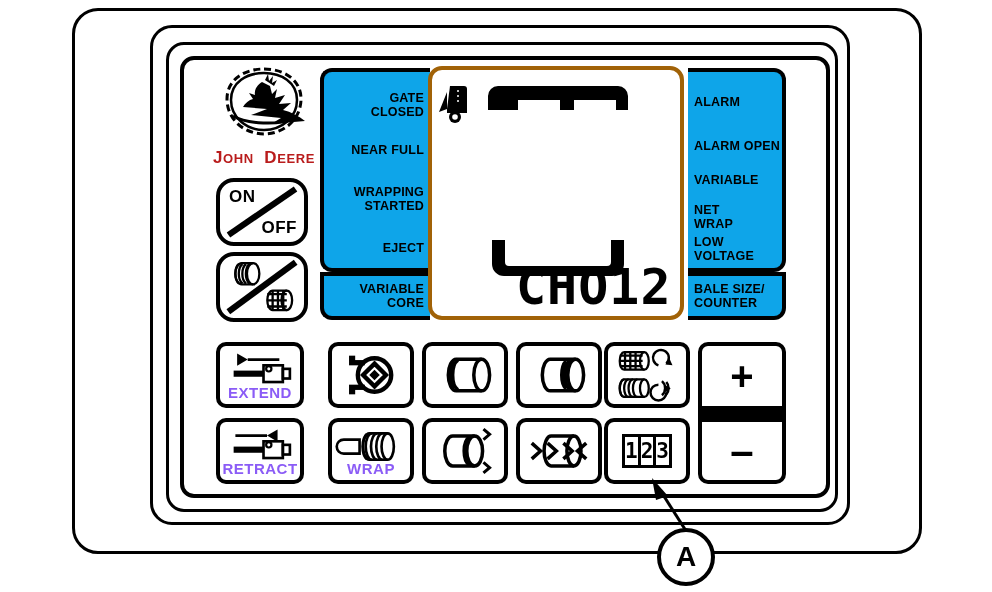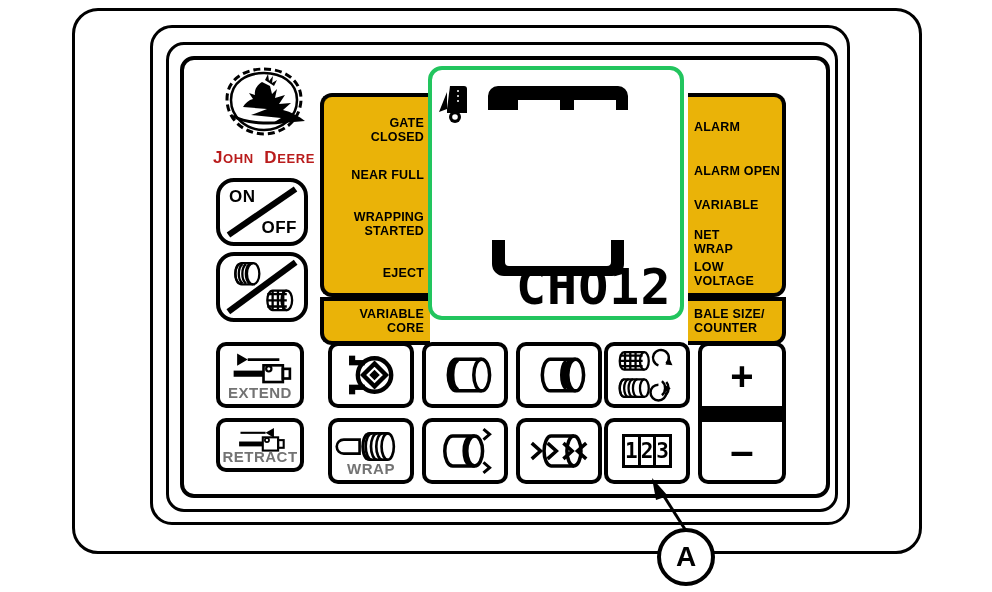--- a/index.html
+++ b/index.html
@@ -64,23 +64,22 @@
   .onoff-off {
     position:absolute; right:7px; bottom:4px;
     font-size:17px; font-weight:bold; letter-spacing:0.5px;margin-left:21px;
   }
   .slash-svg { position:absolute; left:0; top:0; width:100%; height:100%; }
 
   
   .ind-box {
     position: absolute;
     border: 4px solid #000;
-    background: #eab308;
-    box-sizing: border-box;
-    margin-top: 25px;
+    background: #0ea5e9;
+    box-sizing: border-box;
   }
   #ind-left-main  { left: 320px; top: 68px;  width: 110px; height: 204px; border-radius: 12px 0 0 12px; border-right:none;}
   #ind-left-sub   { left: 320px; top: 272px; width: 110px; height: 48px;  border-radius: 0 0 0 12px; border-right:none;}
   #ind-right-main { left: 688px; top: 68px;  width: 98px;  height: 204px; border-radius: 0 12px 12px 0; border-left:none;}
   #ind-right-sub  { left: 688px; top: 272px; width: 98px;  height: 48px;  border-radius: 0 0 12px 0; border-left:none;}
 
   .ind-label {
     position: absolute;
     font-size: 12.5px;
     font-weight: bold;
@@ -90,21 +89,21 @@
     white-space: pre-line;
   }
   .ind-left  { right: 6px; text-align: right; }
   .ind-right { left: 6px;  text-align: left;  }
 
   
   #lcd-screen {
     position: absolute;
     left: 428px; top: 66px;
     width: 256px; height: 254px;
-    border: 4px solid #22c55e;
+    border: 4px solid #a16207;
     border-radius: 14px;
     background: #fff;
     box-sizing: border-box;
     overflow: hidden;
   }
   #lcd-baler-icon { position:absolute; left:6px; top:12px; width:46px; height:46px; }
   #lcd-bracket-top { position:absolute; left:52px; top:12px; width:148px; height:30px; }
   #lcd-bracket-bottom { position:absolute; left:58px; top:168px; width:136px; height:40px; }
   #lcd-readout {
     position: absolute;
@@ -128,31 +127,31 @@
     box-sizing: border-box;
   }
   .btn svg { position:absolute; left:0; top:0; width:100%; height:100%; }
   .btn-word {
     position:absolute;
     left:0; right:0; bottom:3px;
     text-align:center;
     font-size:15px;
     font-weight:bold;
     letter-spacing:0.5px;
-    color:#737373;
+    color:#8b5cf6;
   }
 
   
   #btn-extend    { left: 216px; top: 342px; width: 88px;  height: 66px; }
   #btn-rotor     { left: 328px; top: 342px; width: 86px;  height: 66px; }
   #btn-bale-a    { left: 422px; top: 342px; width: 86px;  height: 66px; }
   #btn-bale-b    { left: 516px; top: 342px; width: 86px;  height: 66px; }
   #btn-wrapmode  { left: 604px; top: 342px; width: 86px;  height: 66px; }
   
-  #btn-retract   { left: 216px; top: 418px; width: 88px;  height: 54px; }
+  #btn-retract   { left: 216px; top: 418px; width: 88px;  height: 66px; }
   #btn-wrap      { left: 328px; top: 418px; width: 86px;  height: 66px; }
   #btn-balesize  { left: 422px; top: 418px; width: 86px;  height: 66px; }
   #btn-density   { left: 516px; top: 418px; width: 86px;  height: 66px; }
   #btn-counter   { left: 604px; top: 418px; width: 86px;  height: 66px; }
 
   
   #btn-rocker {
     position: absolute;
     left: 698px; top: 342px; width: 88px; height: 142px;
     border: 4px solid #000; border-radius: 10px; background:#fff;

